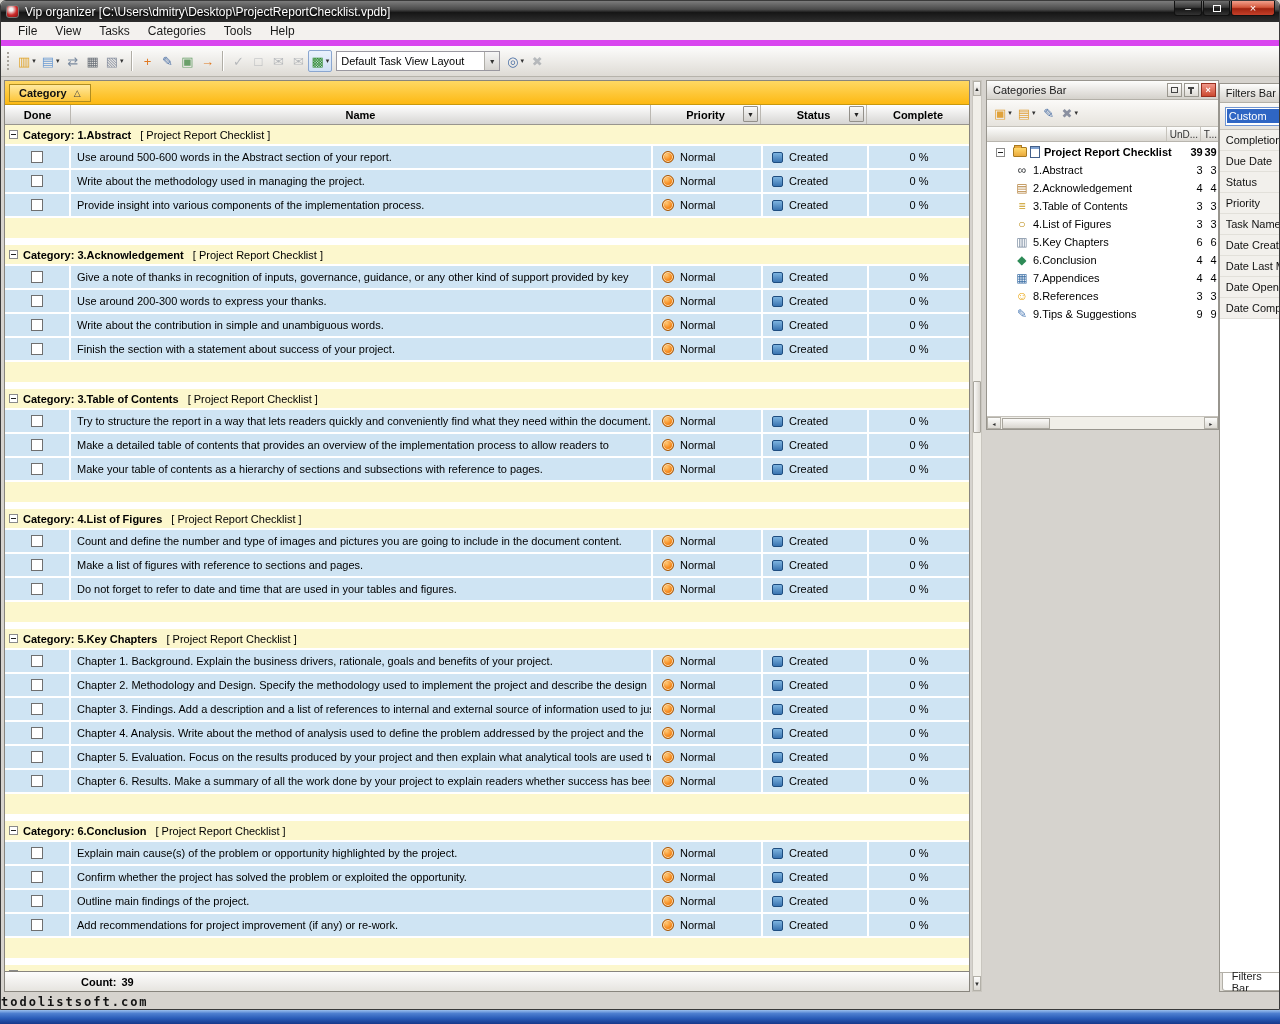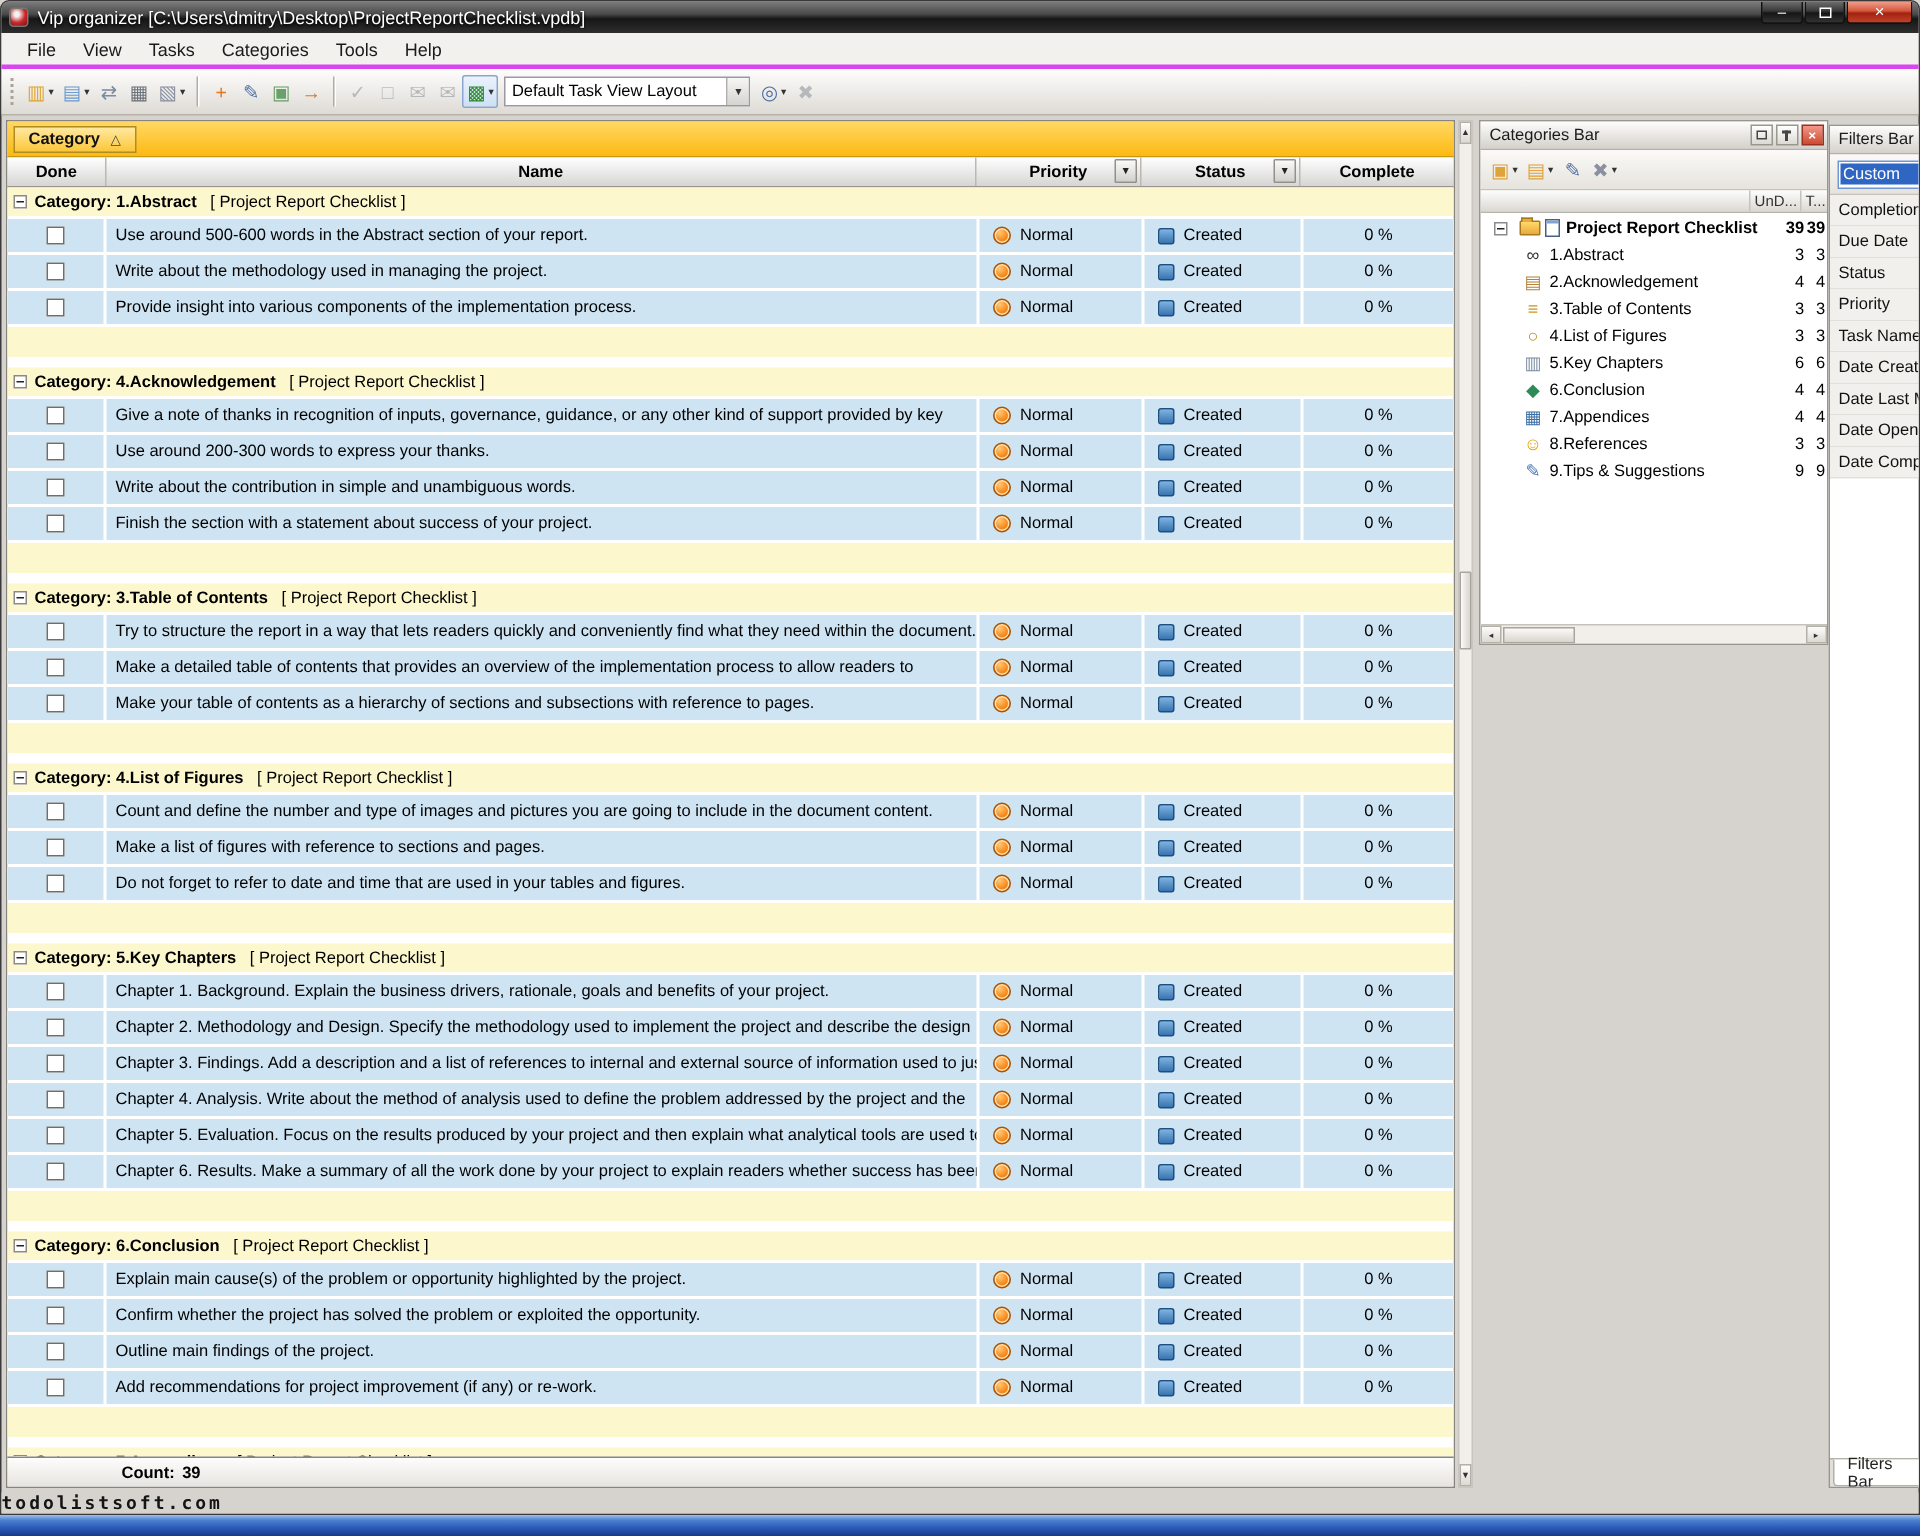--- a/index.html
+++ b/index.html
@@ -19,21 +19,21 @@
                 flex:1; white-space:nowrap; overflow:hidden; }
   .win-buttons { display:flex; align-items:flex-start; height:100%; }
   .win-btn { height:15px; border:1px solid #111; border-top:none; border-radius:0 0 3px 3px;
              display:flex; align-items:center; justify-content:center; color:#fff; font-size:10px;
              background:linear-gradient(#6e6e6e,#383838 45%,#151515 55%,#333); margin-left:1px; }
   .win-btn.min { width:28px; } .win-btn.max { width:27px; }
   .win-btn.close { width:44px; background:linear-gradient(#f2a08c,#d4573c 45%,#a02410 55%,#c4402a); font-size:11px; }
   .max-glyph { width:8px; height:7px; border:1px solid #fff; }
 
   
-  .menubar { height:24px; background:#f3f1ee; border-bottom:3px solid #d946ef;
+  .menubar { height:24px; background:#f3f1ee; border-bottom:6px solid #d946ef;
              display:flex; align-items:center; padding-left:8px; }
   .menu-item { font-size:12px; color:#1a1a1a; padding:3px 9px; }
 
   
   .toolbar { height:31px; background:linear-gradient(#fdfdfc,#dedbd5); border-bottom:1px solid #b6b3ab;
              display:flex; align-items:center; padding-left:4px; }
   .grip { width:4px; height:18px; border-left:2px dotted #a8a49c; margin:0 4px 0 2px; }
   .tb-btn { height:24px; min-width:24px; display:flex; align-items:center; justify-content:center;
             padding:0 2px; border:1px solid transparent; border-radius:2px; }
   .tb-btn.active { border-color:#8aa6d0; background:linear-gradient(#eaf2fc,#cfe0f5); }
@@ -364,21 +364,21 @@
             </div>
             <div class="cell c-status">
               <span class="status-icon"></span>
               <span>Created</span>
             </div>
             <div class="cell c-complete">0 %</div>
           </div>
           <div class="group-spacer"></div>
           <div class="group-row">
             <span class="collapse-box"></span>
-            <span class="group-label">Category: 4.Acknowledgement</span>
+            <span class="group-label">Category: 3.Acknowledgement</span>
             <span class="group-suffix">[ Project Report Checklist ]</span>
           </div>
           <div class="task-row">
             <div class="cell c-done">
               <span class="checkbox"></span>
             </div>
             <div class="cell c-name">Give a note of thanks in recognition of inputs, governance, guidance, or any other kind of support provided by key</div>
             <div class="cell c-priority">
               <span class="priority-icon"></span>
               <span>Normal</span>

